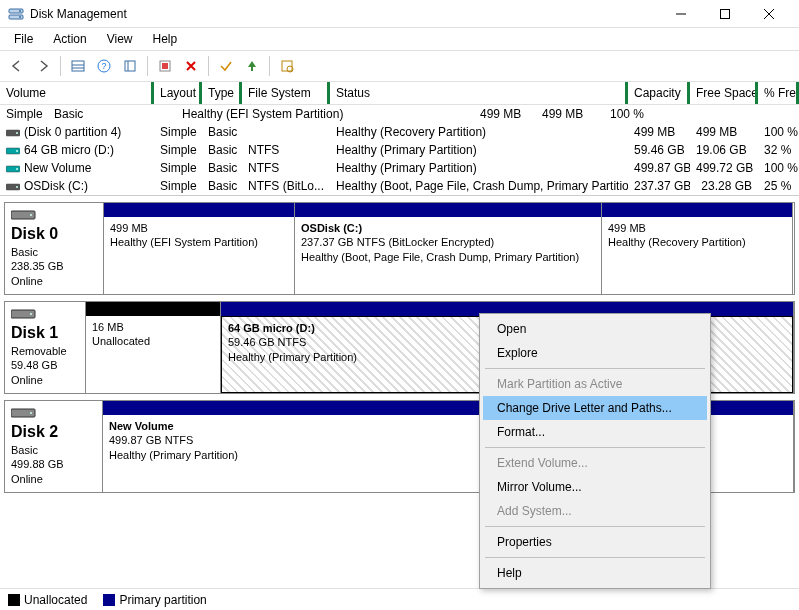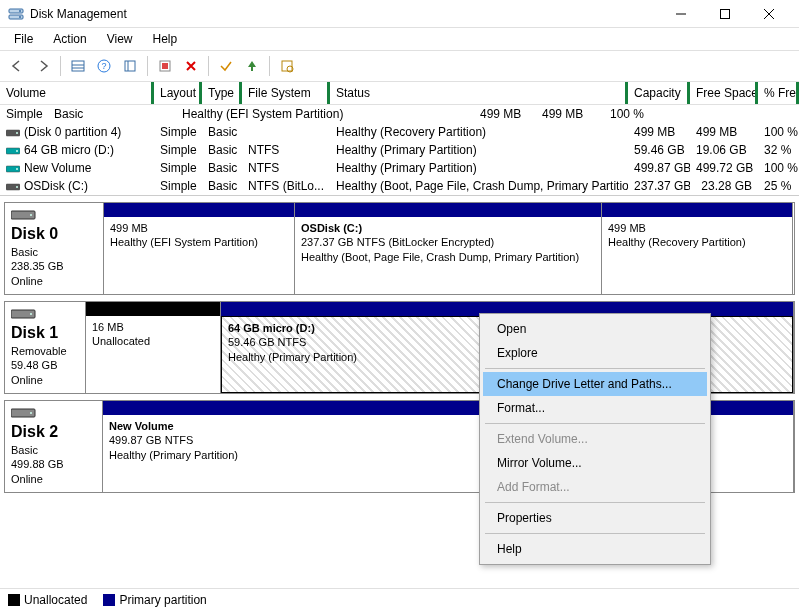--- a/index.html
+++ b/index.html
@@ -281,23 +281,24 @@
 
 <div class="legend">
   <span><span class="sw" style="background:#000"></span><span>Unallocated</span></span>
   <span><span class="sw" style="background:#00008B"></span><span>Primary partition</span></span>
 </div>
 
 <div class="ctxmenu">
   <div class="mi">Open</div>
   <div class="mi">Explore</div>
   <div class="msep"></div>
+  <div class="mi disabled">Mark Partition as Active</div>
   <div class="mi highlight">Change Drive Letter and Paths...</div>
   <div class="mi">Format...</div>
   <div class="msep"></div>
   <div class="mi disabled">Extend Volume...</div>
   <div class="mi">Mirror Volume...</div>
-  <div class="mi disabled">Add Format...</div>
+  <div class="mi disabled">Add System...</div>
   <div class="msep"></div>
   <div class="mi">Properties</div>
   <div class="msep"></div>
   <div class="mi">Help</div>
 </div>
 
 </body></html>

